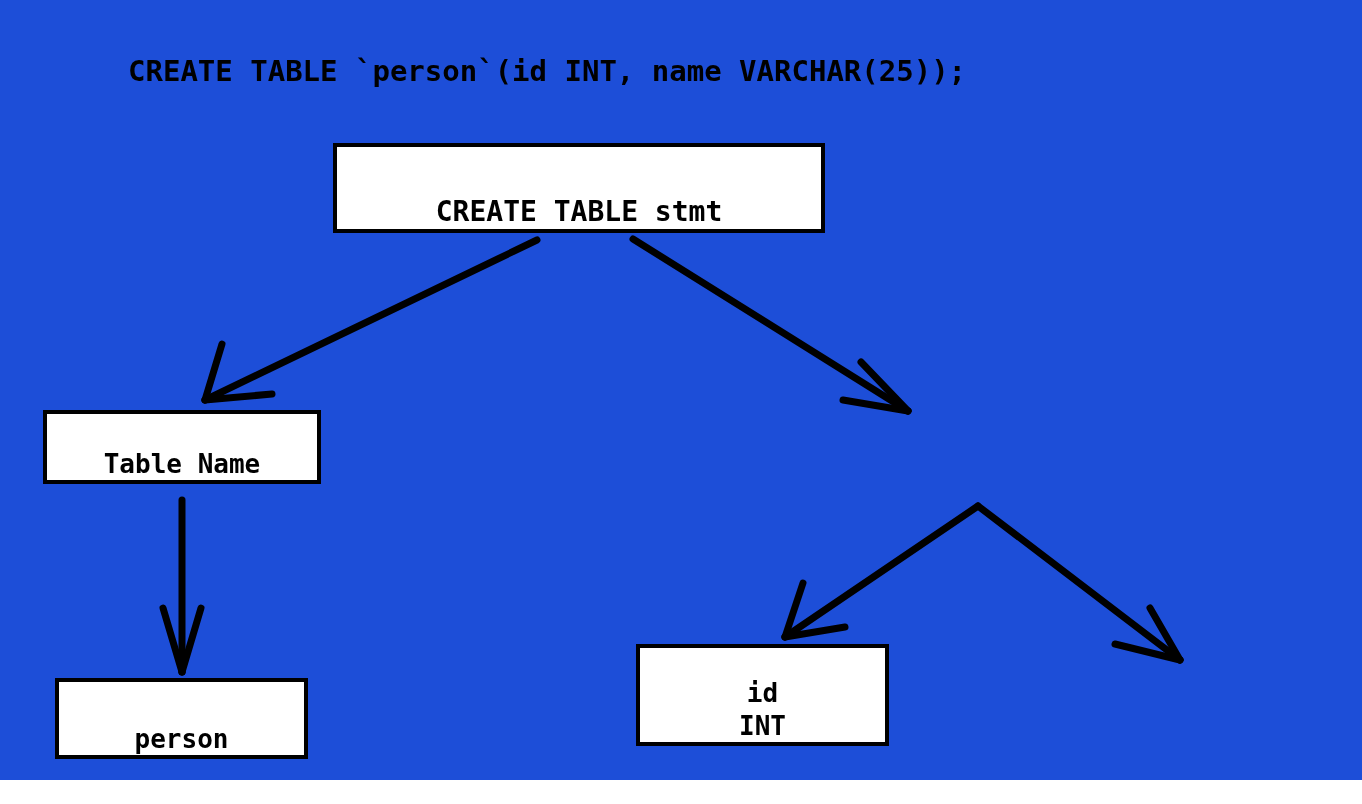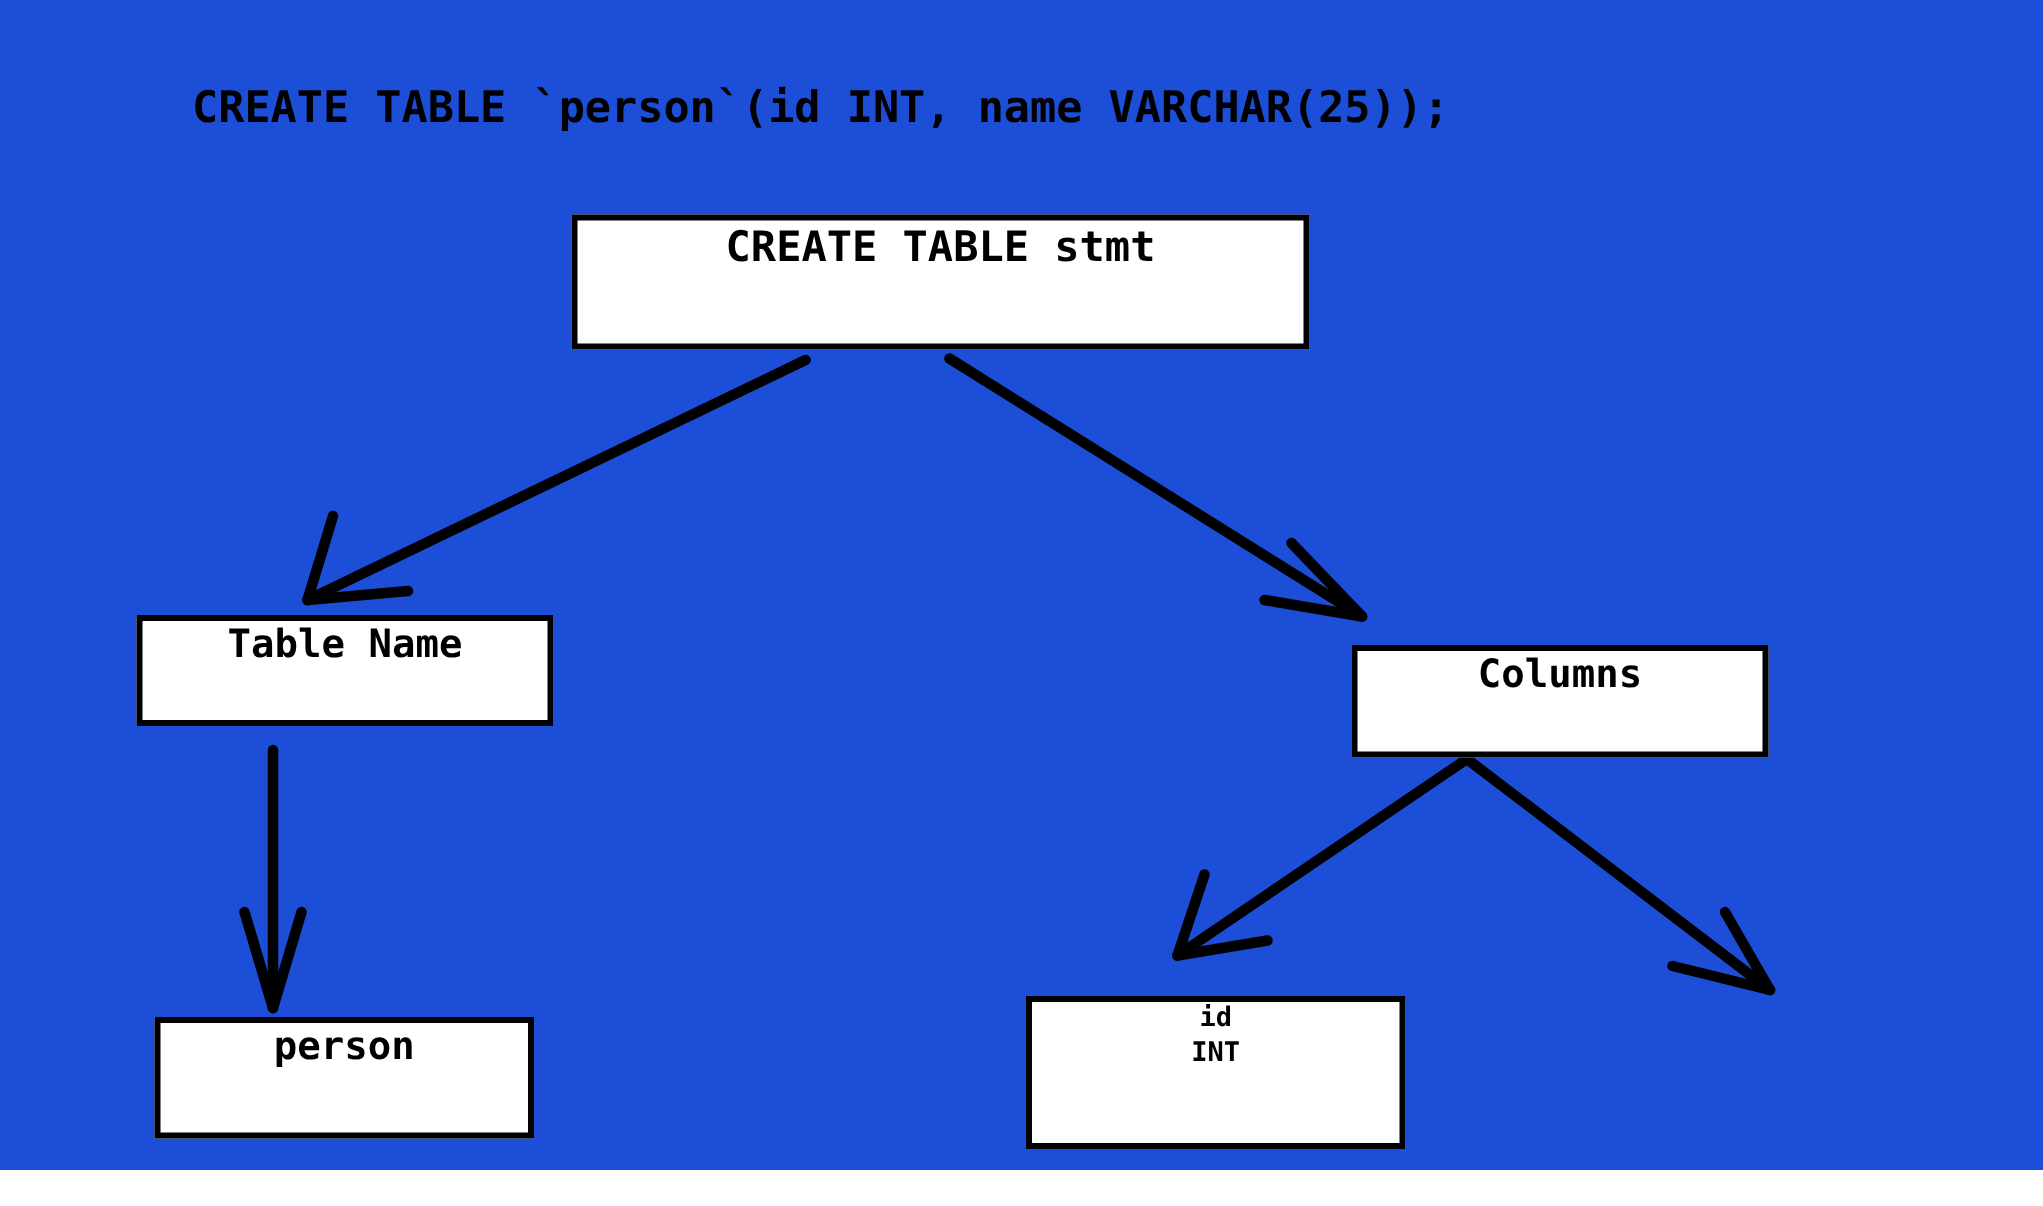--- a/index.html
+++ b/index.html
@@ -36,36 +36,35 @@
     line-height: 38px;
   }
   .node {
     position: absolute;
     box-sizing: border-box;
     background: #ffffff;
     border: 4px solid #000000;
     display: flex;
     flex-direction: column;
     align-items: center;
-    justify-content: flex-start;
+    justify-content: flex-end;
     color: #000000;
     font-weight: 700;
     z-index: 2;
-    margin-left: 48px;
   }
   .node .line {
     white-space: pre;
     text-align: center;
     line-height: 1.25;
   }
   .n-root        { left: 333px; top: 143px;  width: 492px; height: 90px;  font-size: 28px; }
   .n-tablename   { left: 43px;  top: 410px;  width: 278px; height: 74px;  font-size: 26px; }
   .n-columns     { left: 853px; top: 430px;  width: 278px; height: 75px;  font-size: 26px; }
   .n-person      { left: 55px;  top: 678px;  width: 253px; height: 81px;  font-size: 26px; }
-  .n-id          { left: 636px; top: 664px;  width: 253px; height: 102px; font-size: 18px; }
+  .n-id          { left: 636px; top: 644px;  width: 253px; height: 102px; font-size: 26px; }
   .n-name        { left: 1028px;top: 663px;  width: 297px; height: 96px;  font-size: 26px; }
 </style>
 </head>
 <body>
 
 <div id="canvas">
 
   <div class="stmt-caption">CREATE TABLE `person`(id INT, name VARCHAR(25));</div>
 
   <svg id="edges" viewBox="0 0 1362 804" xmlns="http://www.w3.org/2000/svg">
@@ -102,23 +101,20 @@
   </svg>
 
   <div class="node n-root">
     <span class="line">CREATE TABLE stmt</span>
   </div>
 
   <div class="node n-tablename">
     <span class="line">Table Name</span>
   </div>
 
-  <div class="node n-columns">
-    <span class="line">Columns</span>
-  </div>
 
   <div class="node n-person">
     <span class="line">person</span>
   </div>
 
   <div class="node n-id">
     <span class="line">id</span>
     <span class="line">INT</span>
   </div>
 

